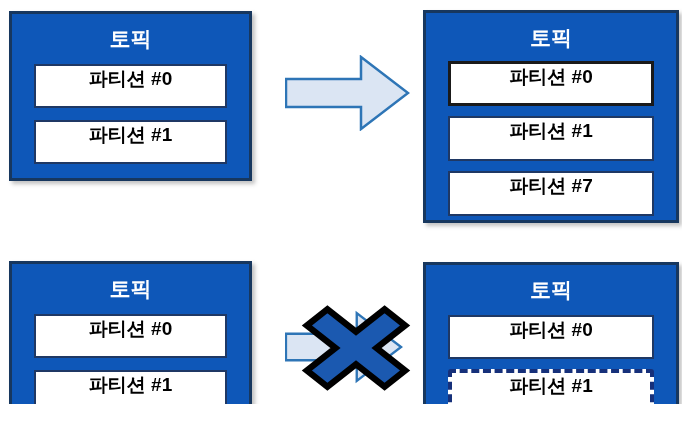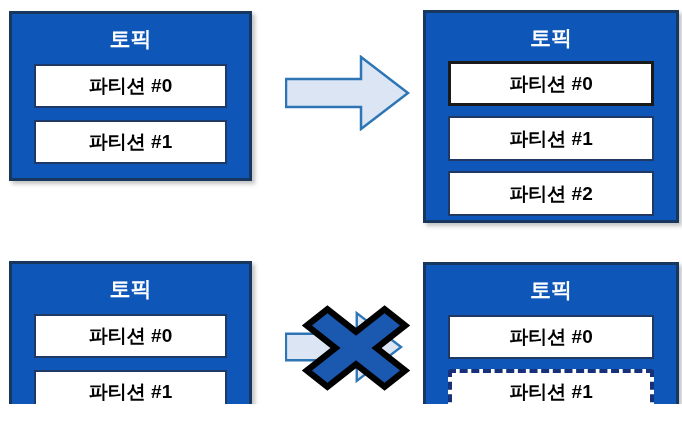--- a/index.html
+++ b/index.html
@@ -32,21 +32,20 @@
     margin-top: 12px;
     line-height: 26px;
   }
   .partition {
     background: #ffffff;
     border: 2px solid #1F3864;
     box-sizing: border-box;
     height: 44px;
     margin-top: 12px;
     display: flex;
-    align-items: center;
     justify-content: center;
     font-size: 19px;
     font-weight: bold;
     color: #000000;
     white-space: nowrap;
   }
   .box-tr .partition { margin-top: 10px; height: 45px; }
   .partition.black-border { border: 3px solid #1a1a1a; }
   .partition.dashed {
     border: 4px dashed #16307A;
@@ -82,21 +81,21 @@
 
   <div class="topic-box box-tr">
     <div class="topic-title">토픽</div>
     <div class="partition black-border">
       <span>파티션 #0</span>
     </div>
     <div class="partition">
       <span>파티션 #1</span>
     </div>
     <div class="partition">
-      <span>파티션 #2</span>
+      <span>파티션 #7</span>
     </div>
   </div>
 
   <div class="topic-box box-bl">
     <div class="topic-title">토픽</div>
     <div class="partition">
       <span>파티션 #0</span>
     </div>
     <div class="partition">
       <span>파티션 #1</span>

